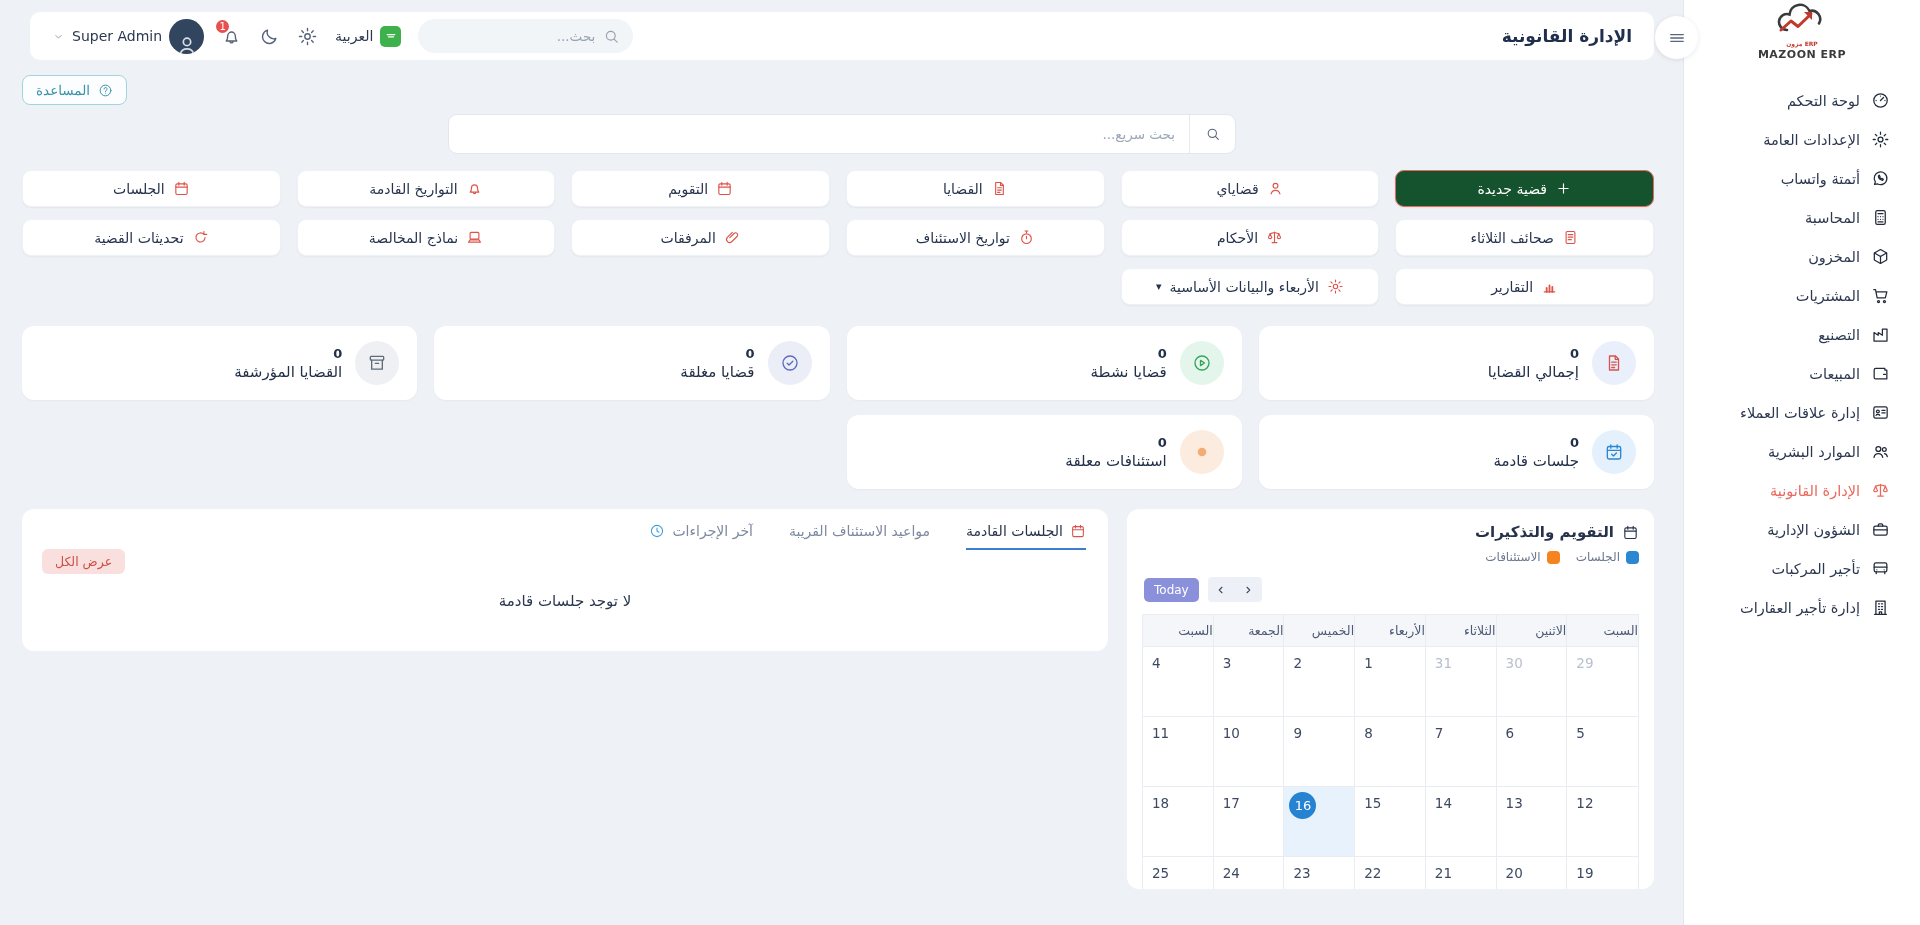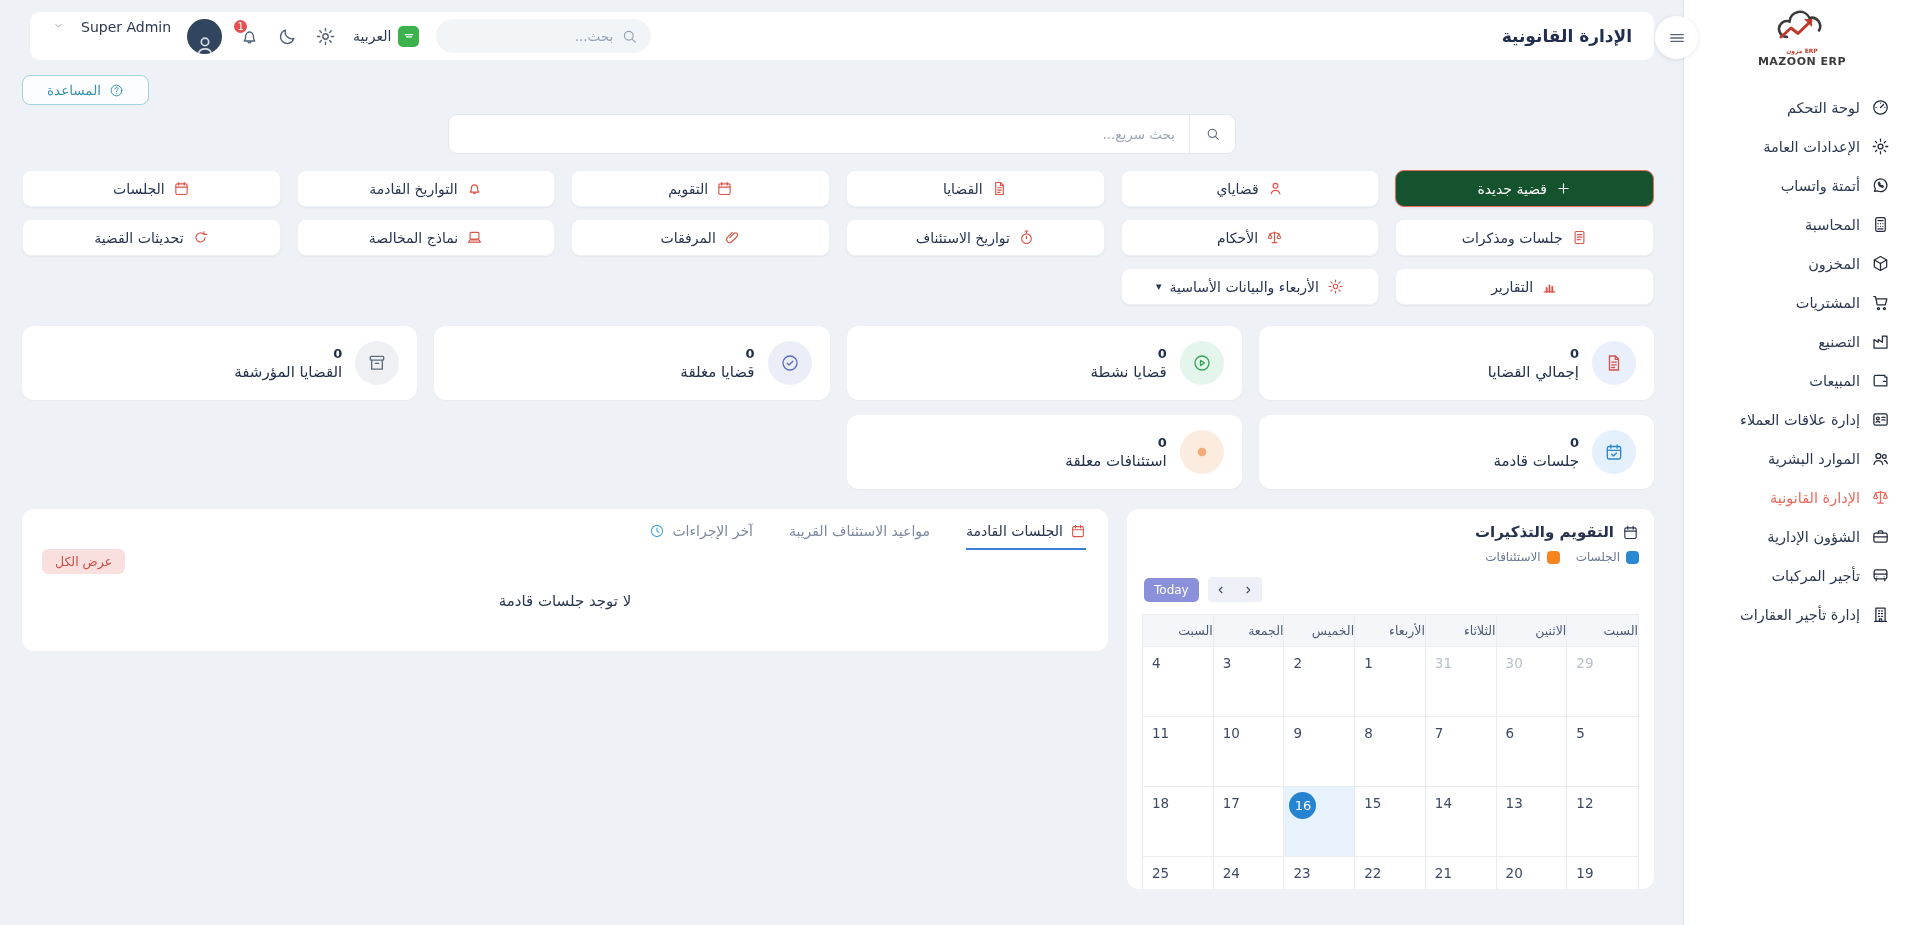--- a/index.html
+++ b/index.html
@@ -7,21 +7,21 @@
   body {
     font-family:"DejaVu Sans","Liberation Sans",sans-serif;
     background:#eef1f5; color:#2c3950; direction:rtl; position:relative;
   }
   .ic { width:1em; height:1em; stroke:currentColor; fill:none;
         stroke-width:1.6; stroke-linecap:round; stroke-linejoin:round; display:block; }
 
   
   .sidebar { position:absolute; top:0; right:0; bottom:0; width:236px;
              background:#fff; z-index:5; box-shadow:-1px 0 0 rgba(25,40,70,.05); }
-  .logo-wrap { padding:7px 0 14px; display:flex; flex-direction:column; align-items:center; }
+  .logo-wrap { padding:0 0 14px; display:flex; flex-direction:column; align-items:center; }
   .logo-caption { font-size:11px; font-weight:bold; letter-spacing:.5px; color:#3b3b3b; margin-top:1px; }
   .logo-mini { font-size:6px; color:#c0392b; font-weight:bold; margin-top:-2px; }
   .menu { display:flex; flex-direction:column; padding:6px 30px 0 10px; }
   .menu-item { display:flex; align-items:center; gap:11px; height:39px;
                font-size:14.5px; color:#2b3850; cursor:pointer; }
   .menu-item .ic { font-size:19px; color:#222b3a; flex:none; }
   .menu-item.active, .menu-item.active .ic { color:#e8695d; }
 
   .burger { position:absolute; top:16px; right:222px; width:43px; height:43px;
             border-radius:50%; background:#fff; z-index:6; display:flex;
@@ -45,30 +45,30 @@
   .lang { display:flex; align-items:center; gap:7px; font-size:14px; color:#2b3850; cursor:pointer; }
   .flag { width:21px; height:21px; border-radius:5px; background:#3db14b;
           display:flex; align-items:center; justify-content:center; color:#fff; }
   .flag .ic { font-size:14px; stroke-width:2; }
   .icon-btn { color:#56627a; cursor:pointer; display:flex; }
   .icon-btn .ic { font-size:21px; }
   .bell-wrap { position:relative; }
   .badge { position:absolute; top:-8px; left:-7px; min-width:17px; height:17px;
            background:#e8504f; color:#fff; font-size:10px; border-radius:9px;
            display:flex; align-items:center; justify-content:center; border:2px solid #fff; }
-  .user { display:flex; align-items:flex-start; gap:16px; cursor:pointer; }
+  .user { display:flex; align-items:center; gap:7px; cursor:pointer; }
   .avatar { width:35px; height:35px; border-radius:50%; background:#32455e; overflow:hidden;
             display:flex; align-items:flex-end; justify-content:center; color:#d8dde5; }
   .avatar .ic { font-size:26px; margin-bottom:-5px; }
   .user-name { font-size:14px; color:#2b3850; }
   .user .chev { color:#8a94a6; } .user .chev .ic { font-size:13px; }
 
   .help-row { display:flex; justify-content:flex-end; margin:15px 30px 0 22px; }
   .help-btn { display:flex; align-items:center; gap:8px; border:1px solid #a3d4de;
-              color:#3a93a9; background:#fcfdfe; border-radius:8px; padding:6px 24px;
+              color:#3a93a9; background:#fcfdfe; border-radius:8px; padding:6px 13px;
               font-size:13.5px; cursor:pointer; }
   .help-btn .ic { font-size:15px; }
 
   .qsearch-row { display:flex; justify-content:center; margin-top:9px; }
   .qsearch { width:788px; height:40px; background:#fff; border:1px solid #e2e7ee;
              border-radius:9px; display:flex; align-items:center; overflow:hidden; }
   .qsearch .icon-box { width:46px; align-self:stretch; display:flex; align-items:center;
                        justify-content:center; color:#5a6678; border-inline-end:1px solid #e6eaef; cursor:pointer; }
   .qsearch .icon-box .ic { font-size:16px; }
   .qsearch input { flex:1; border:none; outline:none; font:inherit; font-size:13.5px;
@@ -441,21 +441,21 @@
         </span>
         <span>الجلسات</span>
       </div>
       <div class="abtn">
         <span>
           <svg class="ic" viewBox="0 0 24 24" aria-hidden="true">
             <rect x="5.8" y="3.6" width="12.4" height="16.8" rx="1.6"></rect>
             <path d="M8.8 8h6.4M8.8 11.5h6.4M8.8 15h4.4"></path>
           </svg>
         </span>
-        <span>جلسات ومذكرات</span>
+        <span>صحائف الثلاثاء</span>
       </div>
       <div class="abtn">
         <span>
           <svg class="ic" viewBox="0 0 24 24" aria-hidden="true">
             <path d="M12 4.3v14.9M8.6 19.2h6.8M5.8 6.6L12 4.9l6.2 1.7"></path>
             <path d="M5.8 6.6l-2.4 5.6c.6 1.8 4.2 1.8 4.8 0zM18.2 6.6l-2.4 5.6c.6 1.8 4.2 1.8 4.8 0z"></path>
           </svg>
         </span>
         <span>الأحكام</span>
       </div>

